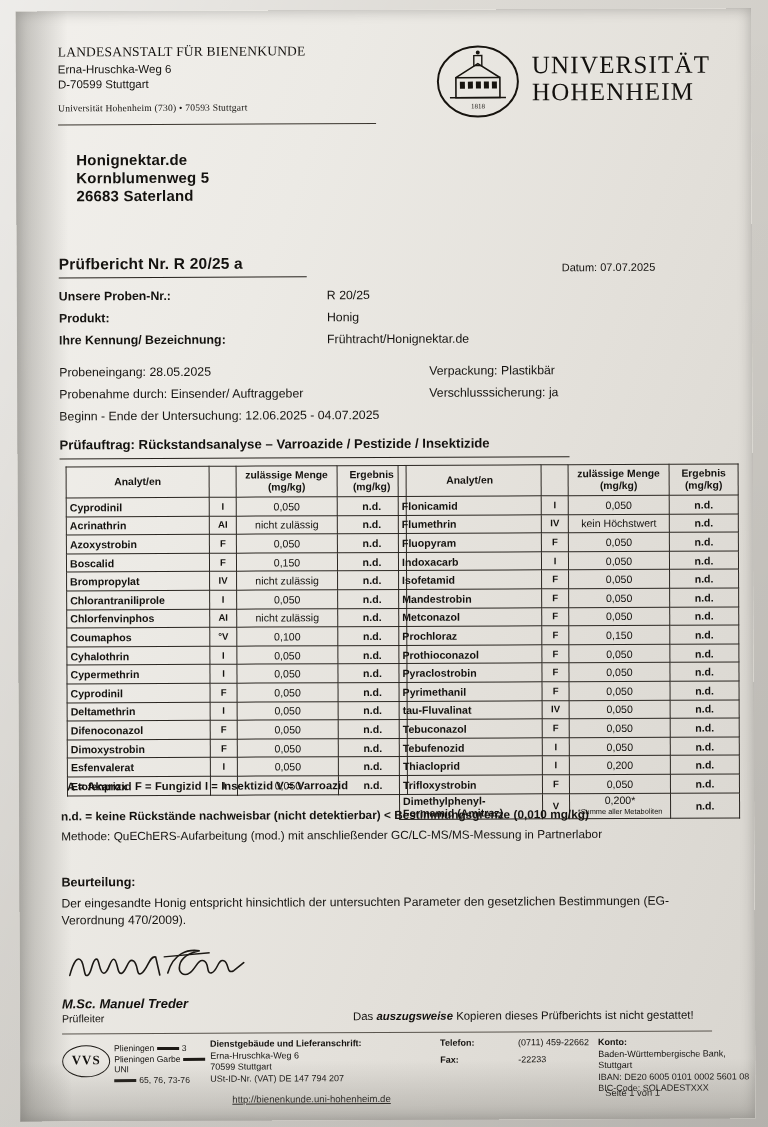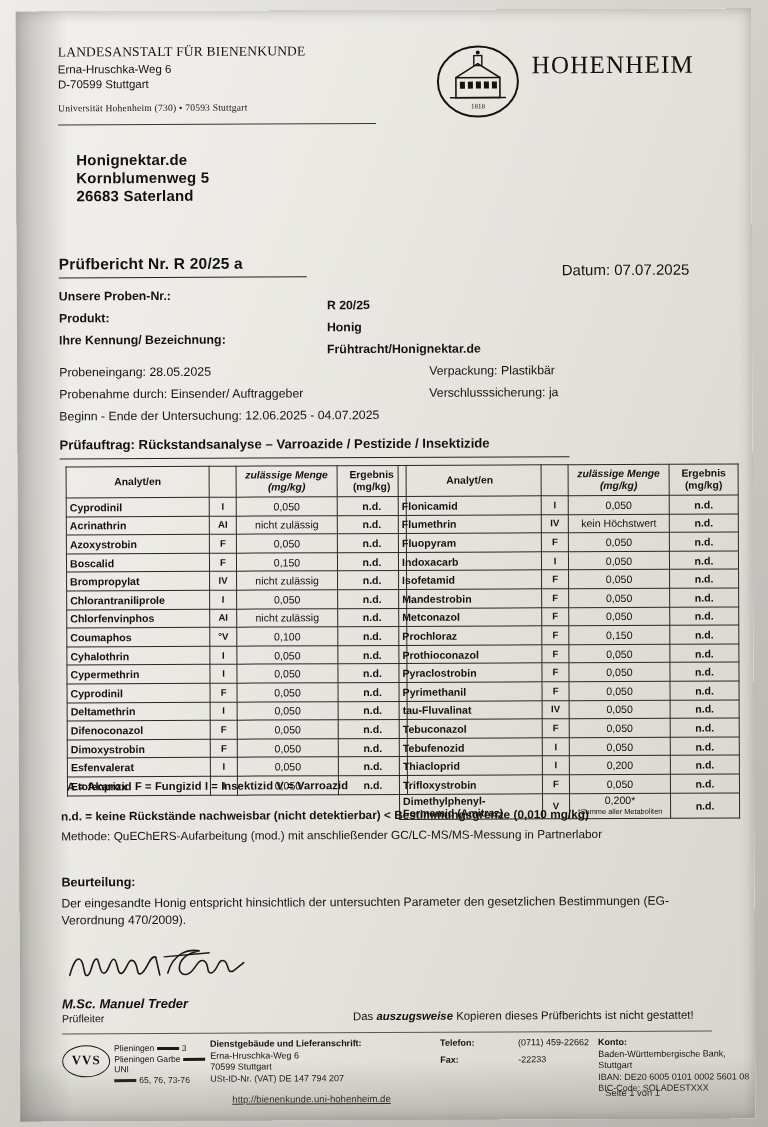--- a/index.html
+++ b/index.html
@@ -100,28 +100,28 @@
   
   .rep-title {
     position: absolute; left: 42px; top: 244px;
     font-size: 15.5px; font-weight: 700; letter-spacing: 0.2px;
   }
   .rep-title-ul {
     position: absolute; left: 42px; top: 266px; width: 248px; height: 1.4px; background: #26221d;
   }
   .rep-date {
     position: absolute; left: 545px; top: 252px;
-    font-size: 15px;
+    font-size: 11px;
   }
 
   
   .fields { position: absolute; left: 42px; top: 278px; width: 640px; }
   .frow { position: relative; height: 22px; font-size: 12.3px; }
   .flabel { position: absolute; left: 0; top: 0; font-weight: 700; }
-  .fvalue { position: absolute; left: 228px; top: 10px; font-weight: 700; padding-left: 40px; }
+  .fvalue { position: absolute; left: 228px; top: 0; font-weight: 400; padding-left: 40px; }
   .frow2 { position: relative; height: 22px; font-size: 12.3px; }
   .f2left { position: absolute; left: 0; top: 0; }
   .f2right { position: absolute; left: 370px; top: 0; }
 
   
   .auftrag {
     position: absolute; left: 42px; top: 426px;
     font-size: 13.2px; font-weight: 700;
   }
   .auftrag-ul {
@@ -146,21 +146,21 @@
   }
   table.res th {
     font-weight: 700;
     font-size: 10.4px;
     text-align: center;
     height: 30px;
     vertical-align: middle;
   }
   th.c-analyt { width: 136px; text-align: left; padding-left: 5px; }
   th.c-cls { width: 20px; }
-  th.c-zul { width: 94px; font-style: italic; }
+  th.c-zul { width: 94px; }
   th.c-erg { width: 62px; margin-left: 47px; }
   td.analyt { text-align: left; padding-left: 5px; font-weight: 700; }
   td.cls { text-align: center; font-weight: 700; font-size: 9.6px; }
   td.zul { text-align: center; }
   td.erg { text-align: center; font-weight: 700; border-radius: 8px; }
   td.amitraz { line-height: 11px; padding-top: 1px; }
   td.twoline { height: 35px; }
   .zul-two { line-height: 11px; }
   .zul-two .sub { font-size: 7.4px; display: block; }
 
@@ -258,20 +258,21 @@
             <rect x="24" y="38" width="5" height="7" fill="#17140f"></rect>
             <rect x="32" y="38" width="5" height="7" fill="#17140f"></rect>
             <rect x="40" y="38" width="5" height="7" fill="#17140f"></rect>
             <rect x="48" y="38" width="5" height="7" fill="#17140f"></rect>
             <rect x="56" y="38" width="5" height="7" fill="#17140f"></rect>
             <line x1="14" y1="54" x2="70" y2="54" stroke="#17140f" stroke-width="1.6"></line>
             <text x="42" y="65" font-family="Liberation Serif, serif" font-size="7" text-anchor="middle" fill="#17140f">1818</text>
           </svg>
         </div>
         <div class="logo-text">
+          <div>UNIVERSITÄT</div>
           <div>HOHENHEIM</div>
         </div>
       </div>
 
       <div class="recipient">
         <div>Honignektar.de</div>
         <div>Kornblumenweg 5</div>
         <div>26683 Saterland</div>
       </div>
 

